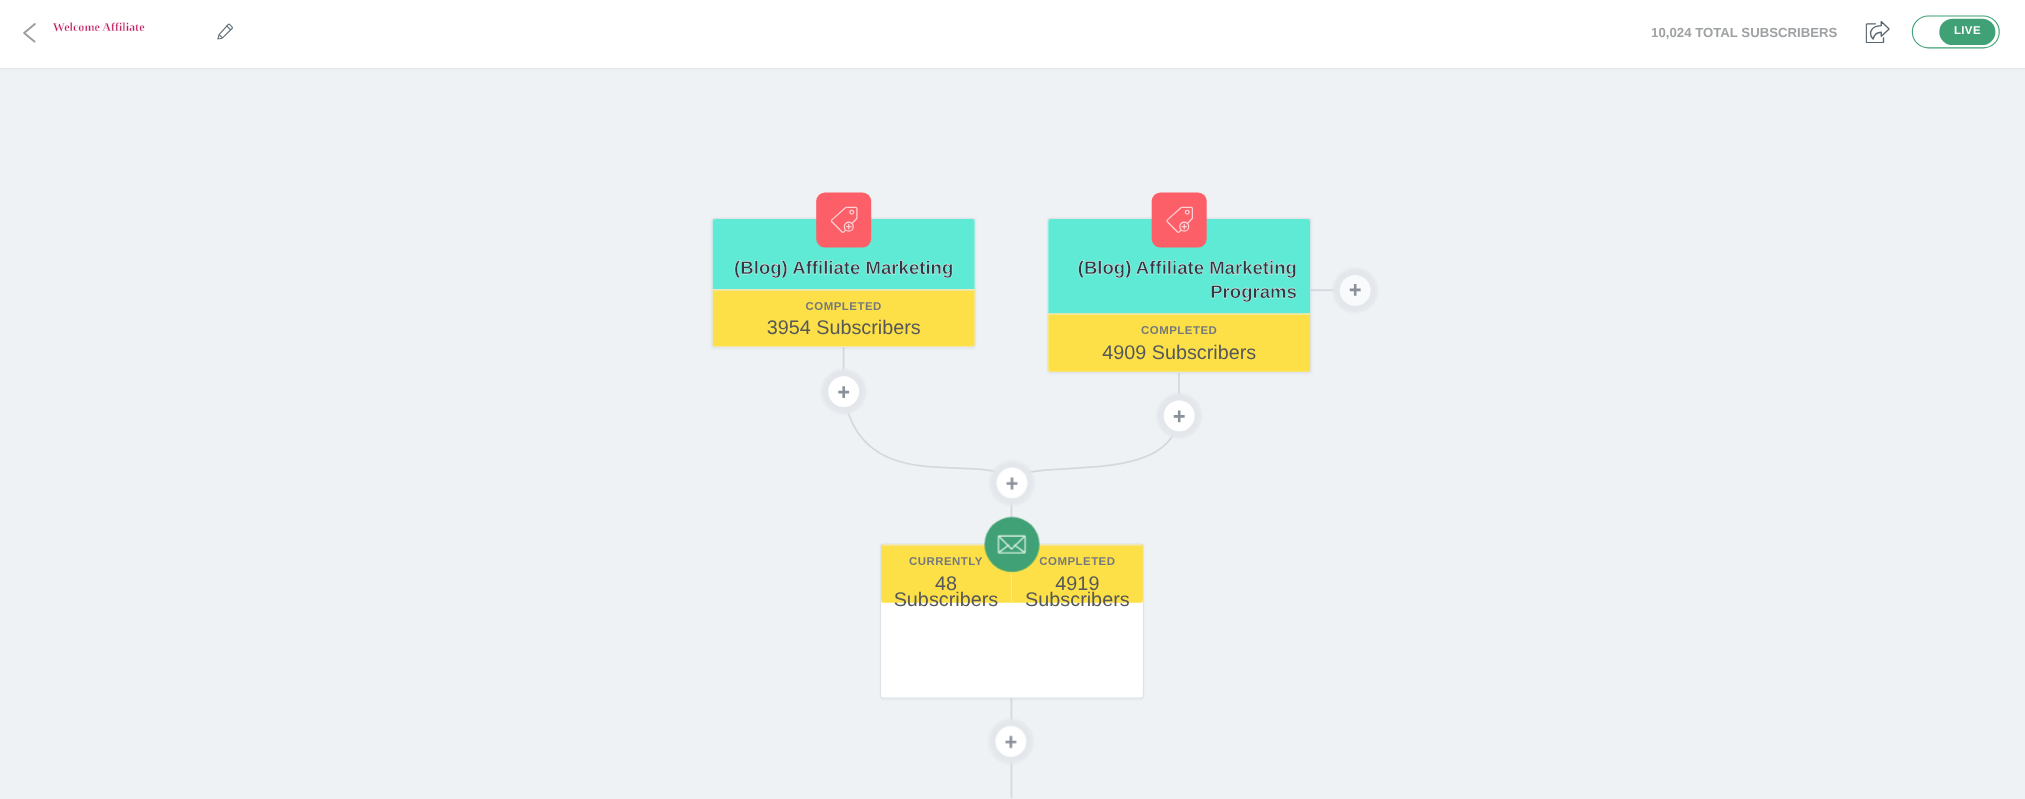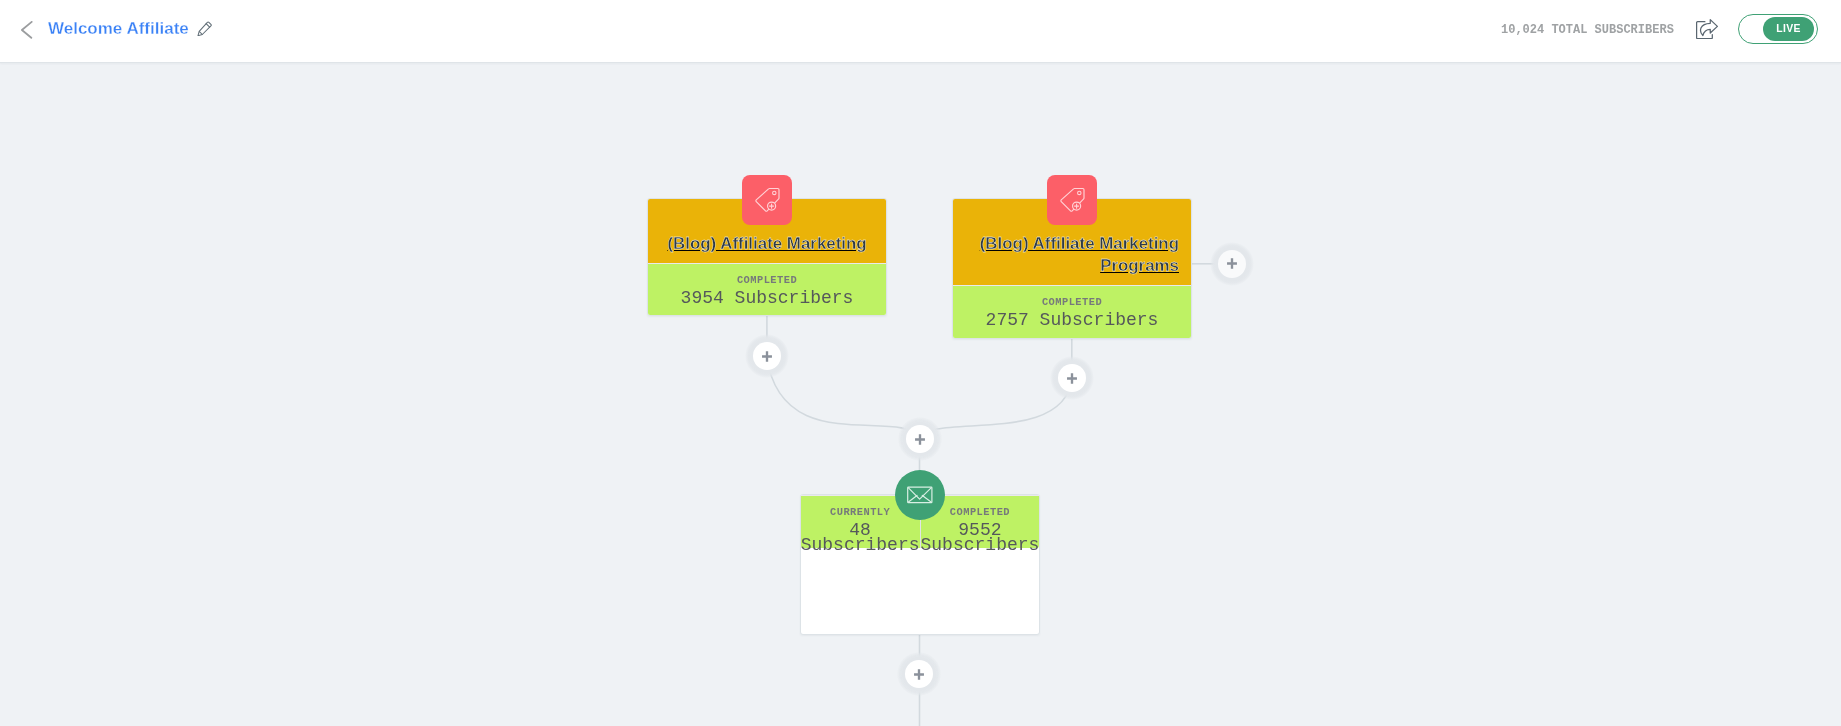--- a/index.html
+++ b/index.html
@@ -17,29 +17,29 @@
 
   
   #topbar {
     position:absolute; left:0; top:0; width:1841px; height:63px;
     background:#fff; border-bottom:1px solid #dfe4e8;
     box-shadow:0 1px 2px rgba(40,60,80,.05);
   }
   #back-btn { position:absolute; left:20.6px; top:20.6px; width:12px; height:18px; cursor:pointer; }
   #page-title {
     position:absolute; left:48px; top:19px;
-    font-size:17px; font-weight:700; color:#3b82f6; letter-spacing:0; -webkit-text-stroke:0.32px #fff;
+    font-size:11px; font-weight:700; color:#be185d; letter-spacing:0; -webkit-text-stroke:0.32px #fff;
     white-space:nowrap;
+    font-family:Liberation Serif, serif;
   }
   #edit-pencil { position:absolute; left:196.8px; top:20.8px; width:15.4px; height:15px; cursor:pointer; }
   #subs-count {
     position:absolute; left:1501px; top:23px;
     font-size:12.0px; font-weight:700; color:#9fa2a4; letter-spacing:0;
     white-space:nowrap;
-    font-family:Liberation Mono, monospace;
   }
   #share-btn { position:absolute; left:1696.3px; top:18.9px; width:22px; height:20px; cursor:pointer; }
   #live-toggle {
     position:absolute; left:1738px; top:13.9px; width:80px; height:30px;
     border:1.2px solid #3fa175; border-radius:15px; background:#fff; cursor:pointer;
   }
   #live-knob {
     position:absolute; right:2.6px; top:1.9px; width:51.7px; height:23.8px;
     background:#3fa175; border-radius:12px;
     display:flex; align-items:center; justify-content:center;
@@ -50,28 +50,27 @@
   #canvas { position:absolute; left:0; top:63px; width:1841px; height:663px; overflow:hidden; }
   #edges { position:absolute; left:0; top:-63px; width:1841px; height:726px; }
 
   
   .node {
     position:absolute; width:240px;
     background:#fff; border:1px solid #dde3e7; border-radius:3px;
     box-shadow:0 1px 2px rgba(45,65,85,.06);
   }
   .node-head {
-    text-align:center; padding:34px 12px 0; background:#eab308; border-radius:2px 2px 0 0;text-decoration:underline;
+    text-align:center; padding:34px 12px 0; background:#5eead4; border-radius:2px 2px 0 0;
   }
   .node-title { font-size:16.9px; font-weight:700; color:#2e3b45; line-height:22px; display:block; -webkit-text-stroke:0.32px #fff; }
   .node-foot {
-    display:flex; background:#bef264;
+    display:flex; background:#fde047;
     border-radius:0 0 2px 2px; height:52px;
     box-shadow:inset 0 1px 0 #e9eaec;
-    font-family:Liberation Mono, monospace;
   }
   .stat { flex:1; text-align:center; padding-top:11.0px; }
   .stat + .stat { border-left:1px solid #e1e4e7; }
   .stat-label { font-size:10.4px; font-weight:700; color:#76797b; letter-spacing:.45px; line-height:12px; }
   .stat-value { font-size:18px; color:#55585b; line-height:15px; margin-top:5px; }
 
   
   .node-icon { position:absolute; width:50px; height:50px; }
   .node-icon.tag { background:#fc5f68; border-radius:8px; }
   .node-icon.email { background:#3fa175; border-radius:50%; }
@@ -156,42 +155,42 @@
     </svg>
   </div>
 
   <div class="node" id="node-2">
     <div class="node-head">
       <span class="node-title">(Blog) Affiliate Marketing Programs</span>
     </div>
     <div class="node-foot">
       <div class="stat">
         <div class="stat-label">COMPLETED</div>
-        <div class="stat-value">2757 Subscribers</div>
+        <div class="stat-value">4909 Subscribers</div>
       </div>
     </div>
   </div>
   <div class="node-icon tag" id="icon-2">
     <svg width="50" height="50" viewBox="0 0 50 50" fill="none">
       <path d="M27.4 13.5 H35.8 a1.2 1.2 0 0 1 1.2 1.2 V23.0 a1.2 1.2 0 0 1 -0.35 0.85 L25.2 35.85 a1.2 1.2 0 0 1 -1.7 0 L14.25 26.6 a1.2 1.2 0 0 1 0 -1.7 L26.55 13.85 a1.2 1.2 0 0 1 0.85 -0.35 Z" stroke="#ffd2d6" stroke-width="1.15" stroke-linejoin="round"></path>
       <circle cx="32.3" cy="17.9" r="1.72" stroke="#ffd2d6" stroke-width="1.1"></circle>
       <circle cx="29.6" cy="31.1" r="4.05" stroke="#ffd2d6" stroke-width="1.15" fill="#fc5f68"></circle>
       <path d="M29.6 29.05 V33.15 M27.55 31.1 H31.65" stroke="#ffd2d6" stroke-width="1.15" stroke-linecap="round"></path>
     </svg>
   </div>
 
   <div class="node" id="node-3">
     <div class="node-foot">
       <div class="stat">
         <div class="stat-label">CURRENTLY</div>
         <div class="stat-value">48 Subscribers</div>
       </div>
       <div class="stat">
         <div class="stat-label">COMPLETED</div>
-        <div class="stat-value">9552 Subscribers</div>
+        <div class="stat-value">4919 Subscribers</div>
       </div>
     </div>
   </div>
   <div class="node-icon email" id="icon-3">
     <svg width="50" height="50" viewBox="0 0 50 50" fill="none">
       <rect x="12.7" y="17.2" width="24.2" height="15.4" rx="0.6" stroke="#d9efe4" stroke-width="1.2"></rect>
       <path d="M13.45 17.9 L24.6 29.1 L36.1 17.9" stroke="#d9efe4" stroke-width="1.2" stroke-linejoin="round" stroke-linecap="round"></path>
       <path d="M13.45 31.9 L22.0 25.4 M36.1 31.9 L27.3 25.4" stroke="#d9efe4" stroke-width="1.2" stroke-linecap="round"></path>
     </svg>
   </div>

